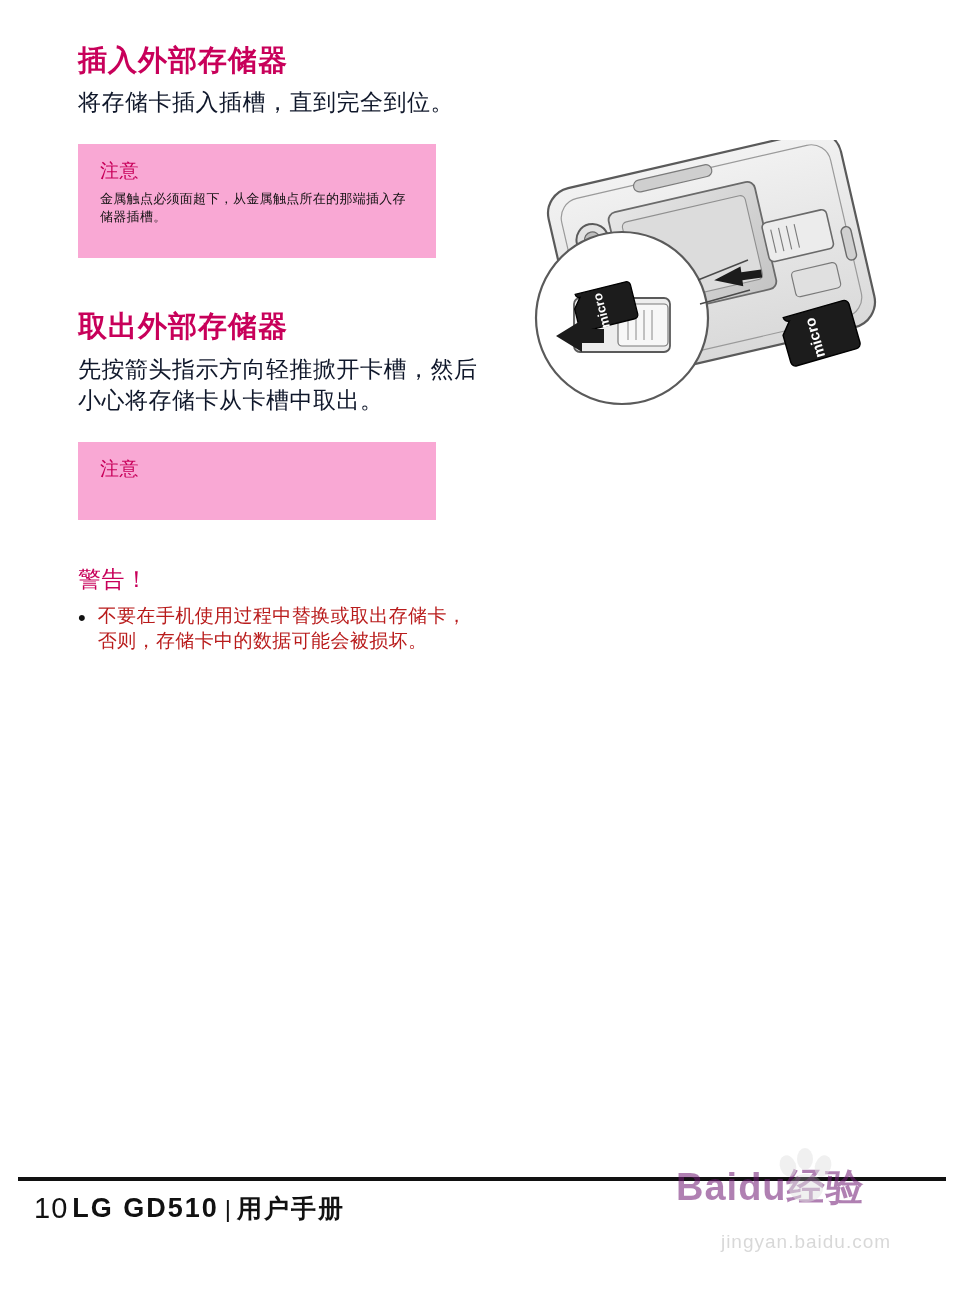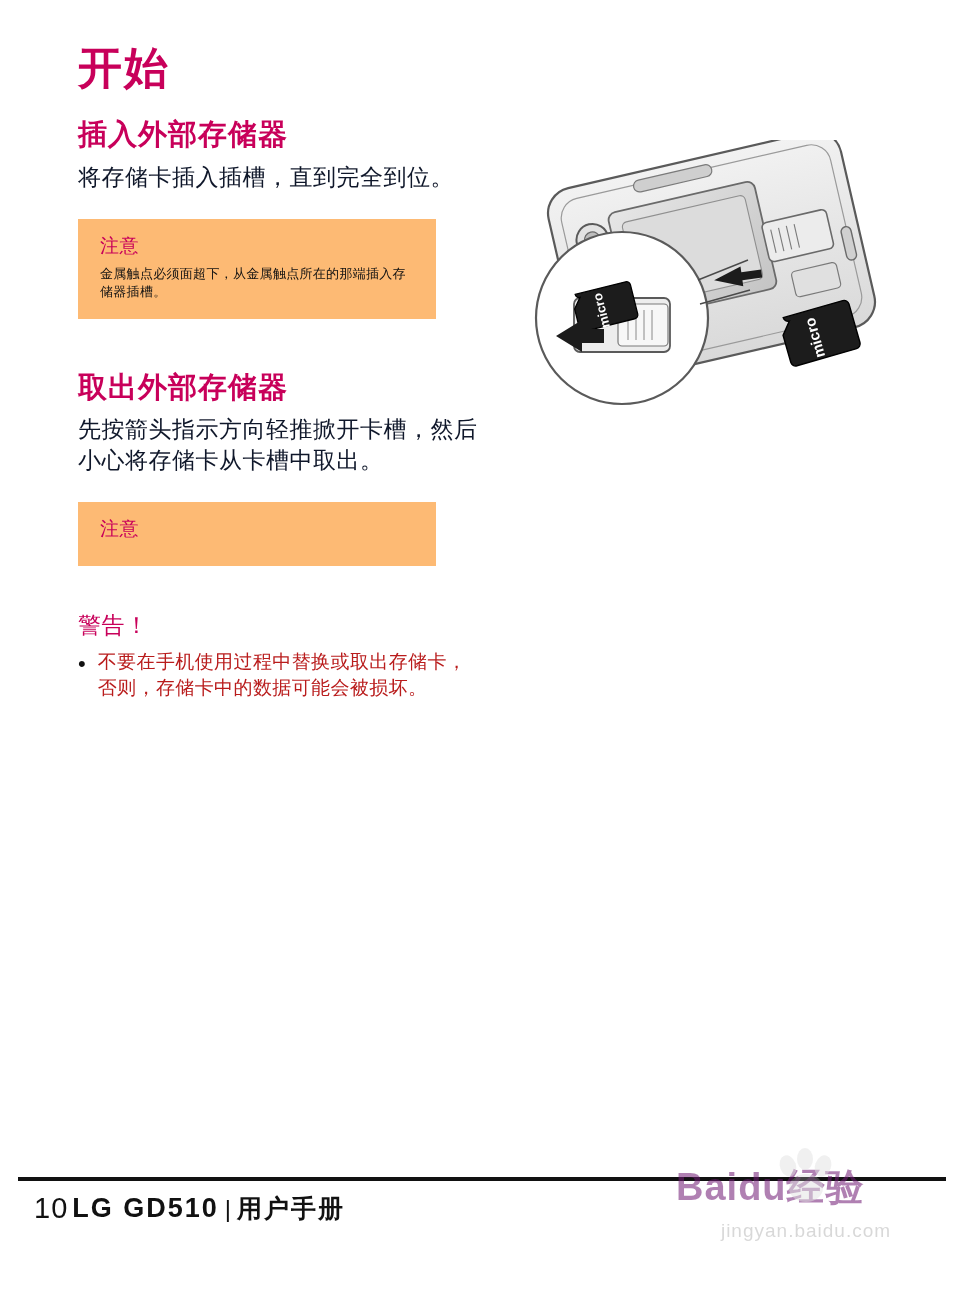--- a/index.html
+++ b/index.html
@@ -49,22 +49,22 @@
 
   .body-text {
     font-size: 23px;
     line-height: 1.35;
     color: #0f172a;
     margin: 0;
     letter-spacing: 0.5px;
   }
 
   .note-box {
-    background: #fdba74;
-    padding: 14px 18px 18px 22px;
+    background: #f9a8d4;
+    padding: 14px 18px 32px 22px;
     margin-top: 26px;
     width: 358px;
     box-sizing: border-box;
   }
   .note-title {
     color: #c8005a;
     font-size: 19px;
     margin: 0 0 6px 0;
     letter-spacing: 0.5px;
   }
@@ -163,21 +163,21 @@
   }
   .wm-main {
     font-size: 38px;
     font-weight: bold;
     color: #701a75;
     letter-spacing: 1px;
     line-height: 1;
     white-space: nowrap;
   }
   .wm-sub {
-    margin-top: 14px;
+    margin-top: 25px;
     font-size: 19px;
     color: #b9b9b9;
     letter-spacing: 1px;
     text-align: center;
     white-space: nowrap;
   }
   .wm-paw {
     position: absolute;
     left: 96px;
     top: -20px;
@@ -186,21 +186,20 @@
     opacity: 0.5;
   }
 </style>
 </head>
 <body>
 
 <div class="page">
 
   <div class="text-col">
 
-    <h1 class="page-title">开始</h1>
 
     <h2 class="section-title">插入外部存储器</h2>
     <p class="body-text">将存储卡插入插槽，直到完全到位。</p>
 
     <div class="note-box">
       <p class="note-title">注意</p>
       <p class="note-body">金属触点必须面超下，从金属触点所在的那端插入存储器插槽。</p>
     </div>
 
     <div class="spacer-lg"></div>

